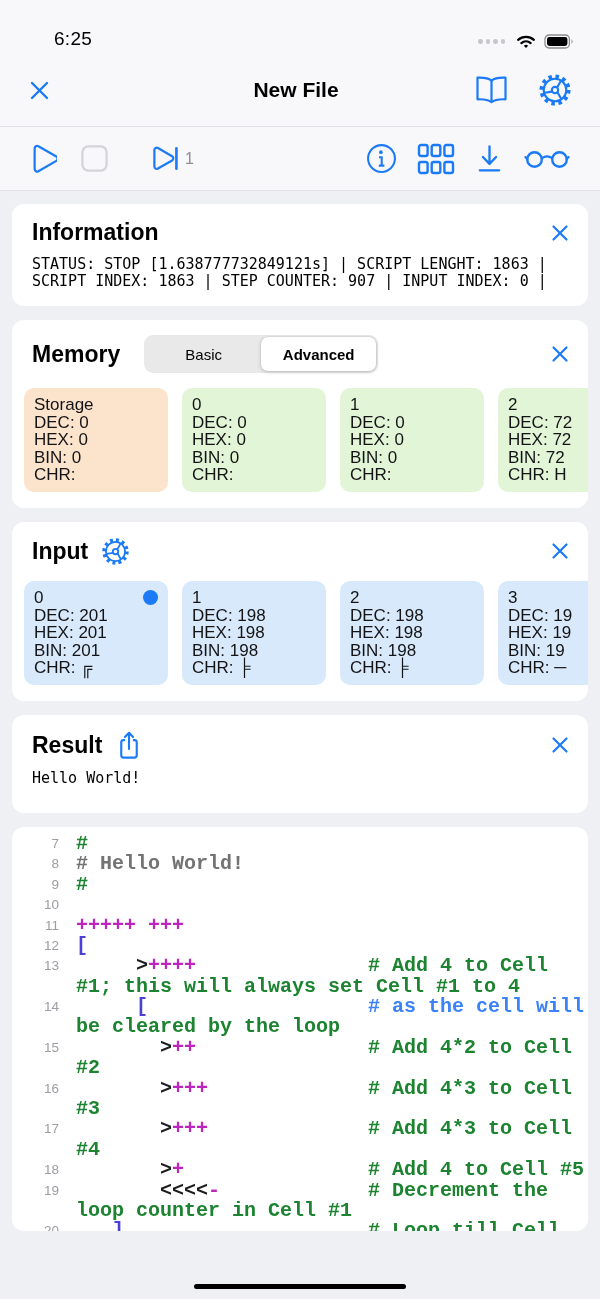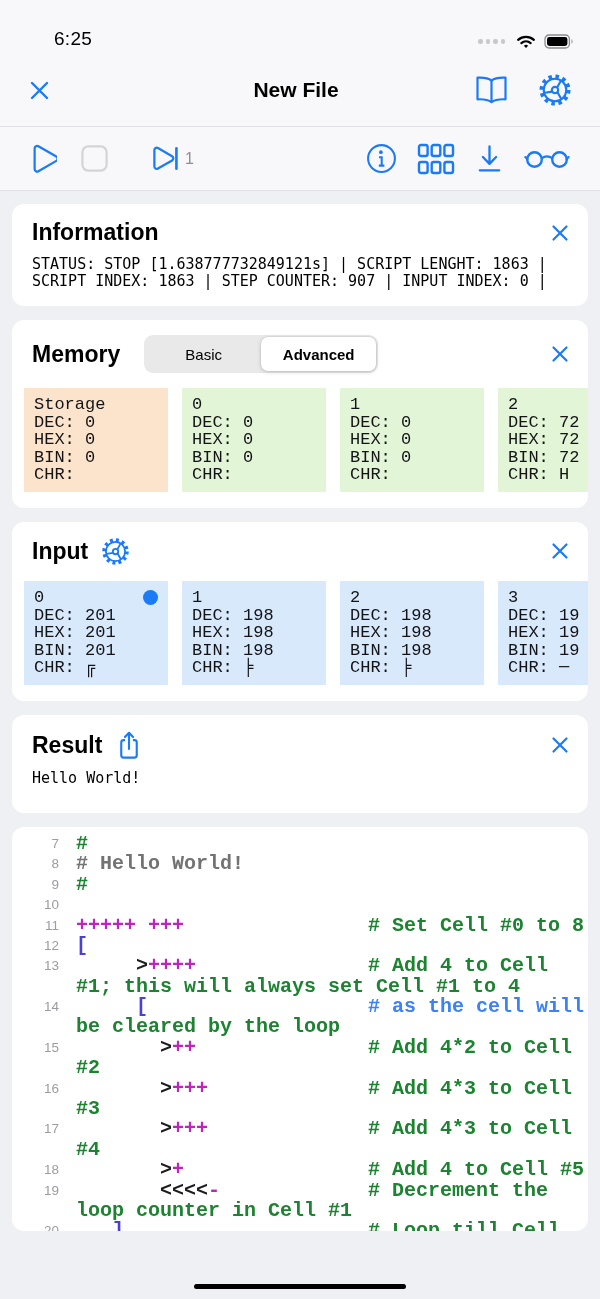--- a/index.html
+++ b/index.html
@@ -33,22 +33,22 @@
   .close-x{margin-left:auto;}
   .mono{font-family:"DejaVu Sans Mono",monospace;}
   .info-body{padding:10px 20px 16px;font-size:15px;line-height:17px;color:#000;}
   .info-body div{white-space:pre;}
   
   .seg{background:#e9e9ea;border-radius:9px;display:flex;padding:2px;height:38px;width:234px;box-sizing:border-box;margin-left:24px;}
   .seg-item{flex:1;display:flex;align-items:center;justify-content:center;font-size:15px;color:#000;border-radius:7px;}
   .seg-item.sel{background:#fff;font-weight:700;box-shadow:0 1px 4px rgba(0,0,0,.18),0 0 0 0.5px #d9d9de;}
   
   .cells{display:flex;gap:14px;padding:15px 0 16px 12px;margin-right:-12px;overflow:hidden;}
-  .cell{min-width:144px;width:144px;box-sizing:border-box;border-radius:0;padding:8px 10px;
-        font-family:Liberation Mono, monospace;font-size:17px;line-height:17.6px;color:#141416;position:relative;white-space:pre;}
+  .cell{min-width:144px;width:144px;box-sizing:border-box;border-radius:10px;padding:8px 10px;
+        font-family:Liberation Sans, sans-serif;font-size:17px;line-height:17.6px;color:#141416;position:relative;white-space:pre;}
   .dot{position:absolute;top:9px;right:10px;width:15px;height:15px;border-radius:50%;}
   .result-body{padding:8px 20px 26px;font-size:15px;color:#000;}
   
   .code-card{height:404px;padding-top:7px;box-sizing:border-box;margin-bottom:0;}
   .crow{display:flex;height:20.4px;line-height:20.4px;}
   .gut{width:64px;box-sizing:border-box;padding-right:17px;text-align:right;font-size:13.5px;color:#9c9ca2;flex:none;}
   .cl{position:relative;flex:1;white-space:pre;font-family:"Liberation Mono",monospace;font-weight:700;font-size:20px;}
   .cmt{position:absolute;left:292px;top:0;}
   .home{position:absolute;bottom:10px;left:50%;transform:translateX(-50%);width:212px;height:5.5px;border-radius:3px;background:#000;}
   svg{display:block;}
@@ -258,21 +258,21 @@
     <div class="crow">
       <span class="gut">9</span>
       <span class="cl"><span style="color: rgb(28, 131, 48);">#</span></span>
     </div>
     <div class="crow">
       <span class="gut">10</span>
       <span class="cl"></span>
     </div>
     <div class="crow">
       <span class="gut">11</span>
-      <span class="cl"><span style="color: rgb(191, 36, 191);">+++++ +++</span><span class="cmt" style="color: rgb(28, 131, 48);"># Set Cell #0 to 8</span></span>
+      <span class="cl"><span style="color: rgb(191, 36, 191);">+++++ +++</span></span>
     </div>
     <div class="crow">
       <span class="gut">12</span>
       <span class="cl"><span style="color: rgb(74, 63, 214);">[</span></span>
     </div>
     <div class="crow">
       <span class="gut">13</span>
       <span class="cl"><span style="color: rgb(28, 28, 30);">     </span><span style="color: rgb(28, 28, 30);">&gt;</span><span style="color: rgb(191, 36, 191);">++++</span><span class="cmt" style="color: rgb(28, 131, 48);"># Add 4 to Cell</span></span>
     </div>
     <div class="crow">

